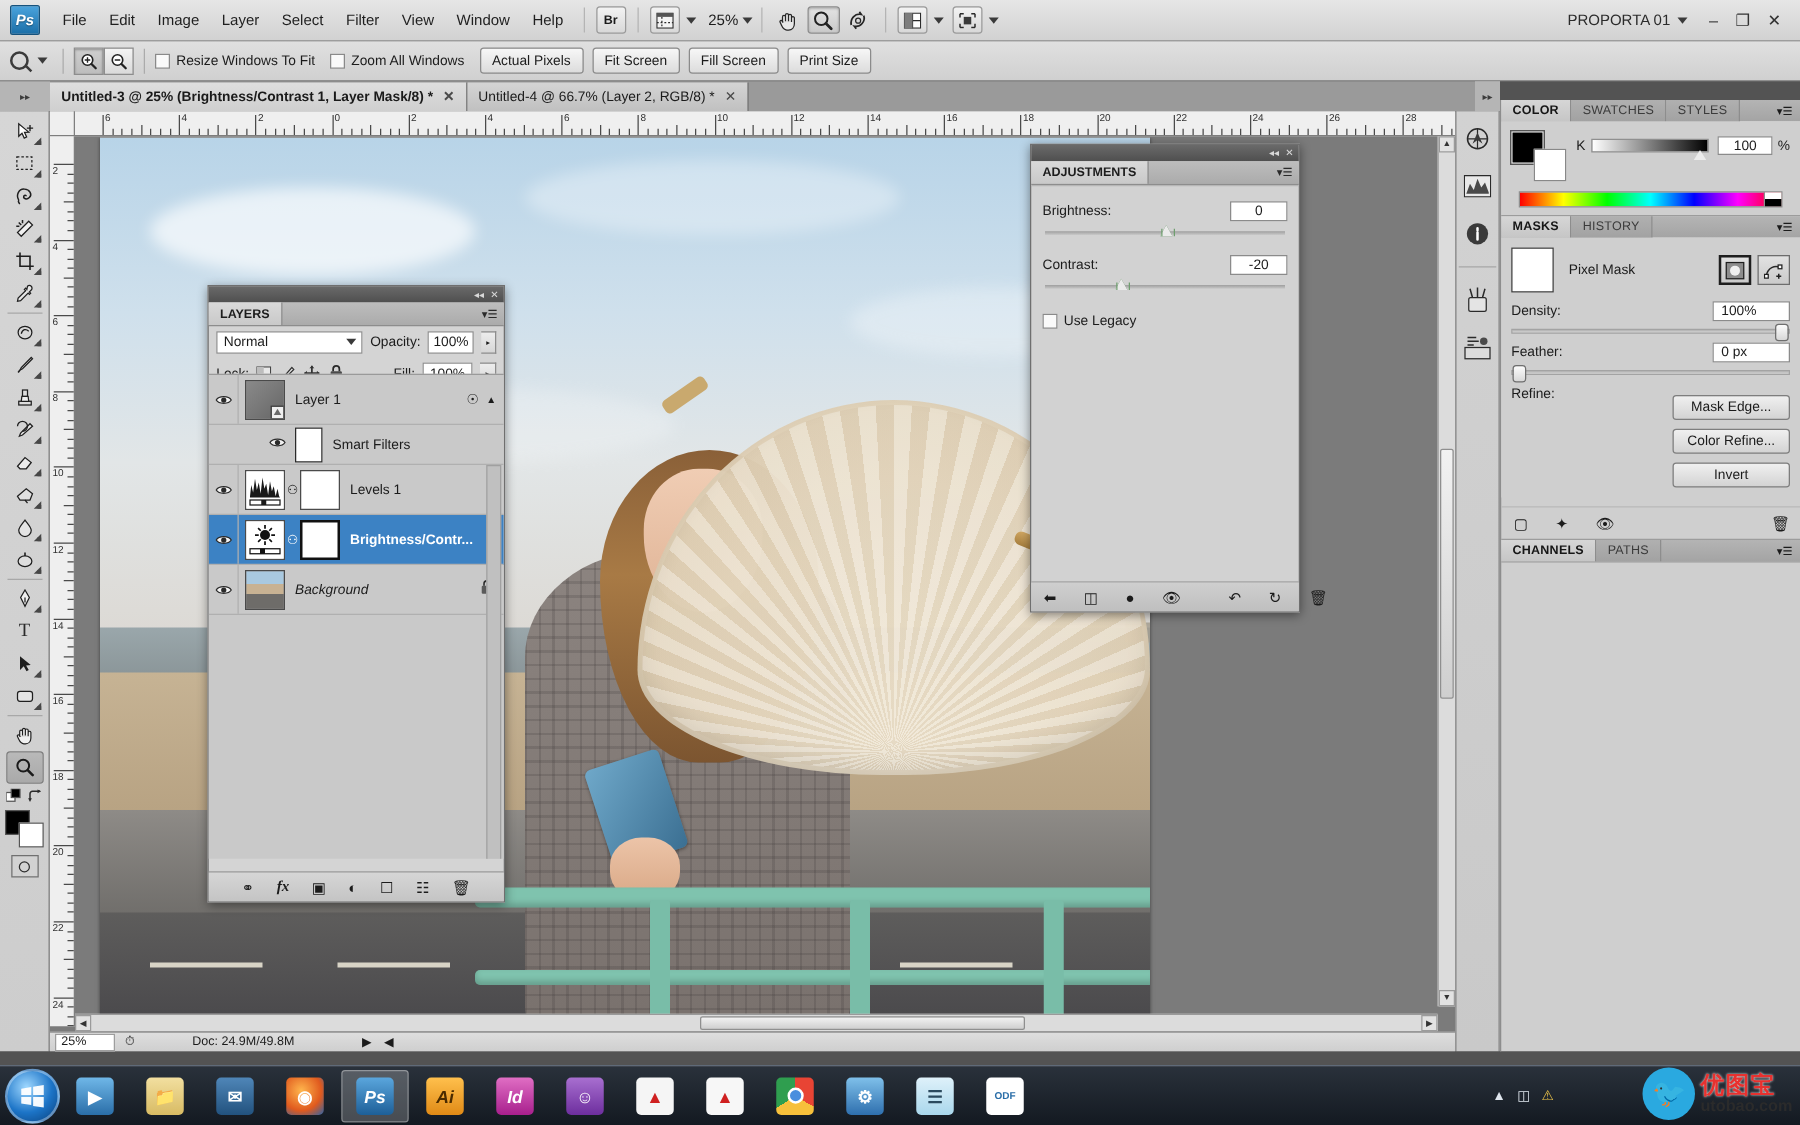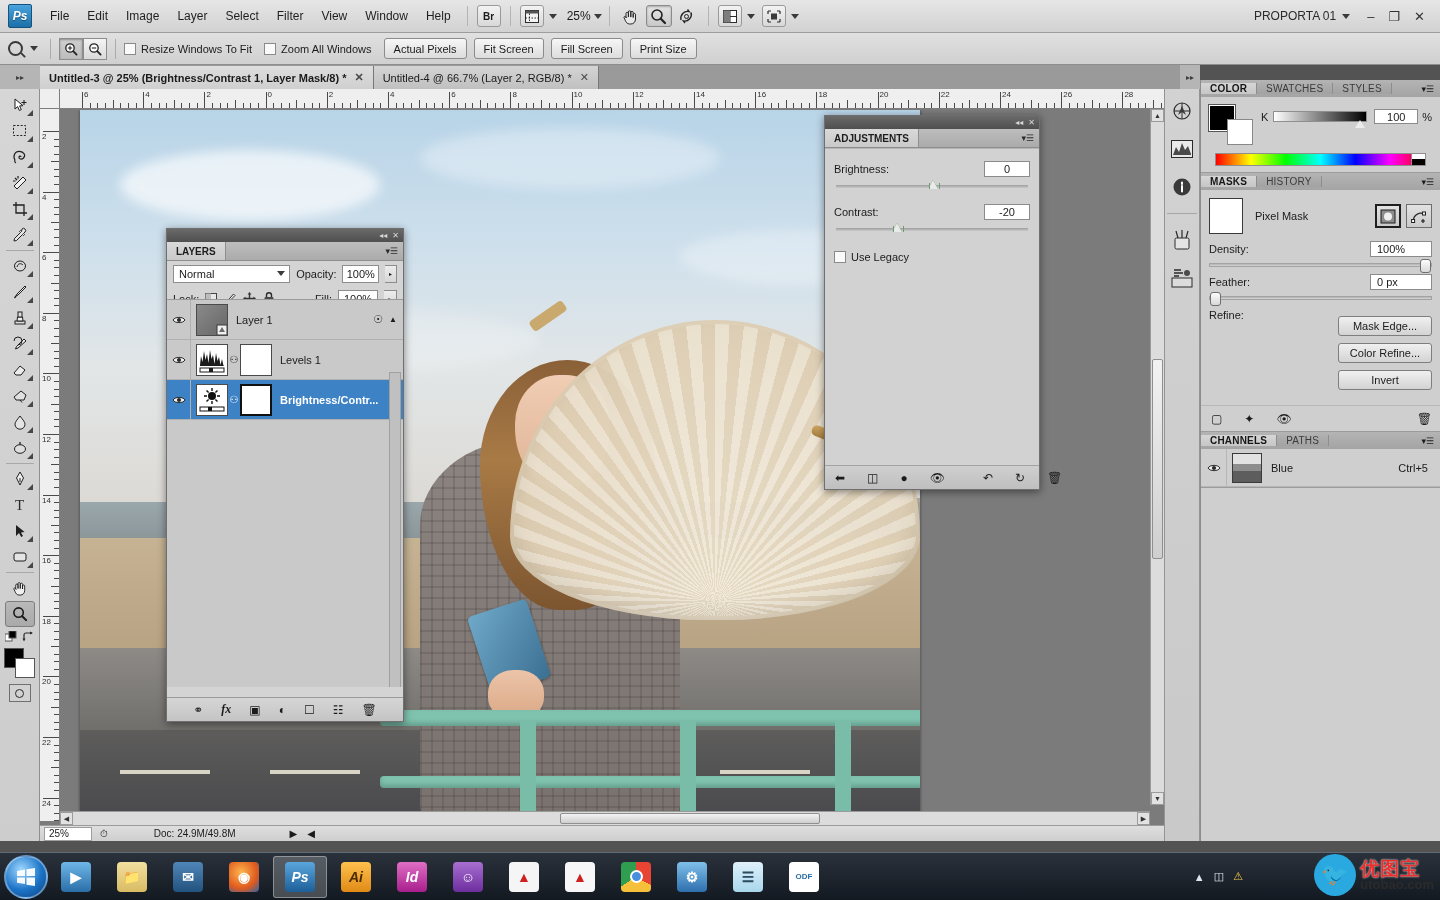--- a/index.html
+++ b/index.html
@@ -273,21 +273,21 @@
   
   .iconrail {
     position:absolute; left:1164px; top:89px; width:36px; height:752px;
     background:linear-gradient(to bottom,#d2d2d2,#c9c9c9); border-left:1px solid #949494; border-right:1px solid #949494;
     display:flex; flex-direction:column; align-items:center; padding-top:10px; gap:14px;
   }
   .rail-ico { width:26px;height:24px; display:flex;align-items:center;justify-content:center; font-size:14px; color:#2e2e2e;}
   .rail-sep { width:30px;height:1px;background:#a6a6a6; }
   .rdock { position:absolute; left:1200px; top:80px; width:240px; height:761px; background:#cfcfcf; border-left:1px solid #8d8d8d; }
   .rpanel { border-bottom:1px solid #9c9c9c; }
-  .rtabs { height:17px; display:flex; background:linear-gradient(to bottom,#b4b4b4,#a4a4a4);align-items:center; }
+  .rtabs { height:17px; display:flex; background:linear-gradient(to bottom,#b4b4b4,#a4a4a4); }
   .rtab { padding:0 9px; display:flex;align-items:center; font-size:10px; font-weight:bold; letter-spacing:.2px;
           background:linear-gradient(to bottom,#d6d6d6,#c6c6c6); border-right:1px solid #8d8d8d; color:#161616;}
   .rtab.inactive { background:linear-gradient(to bottom,#b0b0b0,#a2a2a2); color:#3b3b3b; font-weight:normal; }
   .rmenu { margin-left:auto; padding-right:6px; display:flex;align-items:center;font-size:9px;}
   .rbody { background:#cfcfcf; padding:8px 8px; }
 
   .color-sw { position:relative; width:44px;height:40px; }
   .csw-fg { position:absolute; left:0;top:0;width:26px;height:26px;background:#000;border:1px solid #fff; outline:1px solid #555;}
   .csw-bg { position:absolute; left:18px;top:14px;width:26px;height:26px;background:#fff;border:1px solid #888; }
   .kslider { position:relative; flex:1; margin-left:8px; }
@@ -1042,20 +1042,31 @@
           <svg width="12" height="12" viewBox="0 0 12 12" style="position:absolute;right:-1px;bottom:-1px">
               <rect x="1" y="1" width="10" height="10" fill="#efefef" stroke="#3a3a3a"></rect>
               <path d="M3 8 L6 3 L9 8Z" fill="#6a6a6a"></path>
             </svg>
         </div>
         <span class="layer-name">Layer 1</span>
         <span style="margin-left:auto;margin-right:6px;font-size:11px">☉</span>
         <span style="margin-right:6px;font-size:8px">▲</span>
       </div>
 
+      <div class="sub-row">
+        <div style="width:48px"></div>
+        <span style="font-size:11px">
+          <svg width="14" height="10" viewBox="0 0 14 10">
+              <path d="M1 5 C3 1.5 11 1.5 13 5 C11 8.5 3 8.5 1 5Z" fill="#f2f2f2" stroke="#2a2a2a"></path>
+              <circle cx="7" cy="5" r="2.1" fill="#2a2a2a"></circle>
+            </svg>
+        </span>
+        <div style="width:22px;height:28px;background:#fff;border:1px solid #2b2b2b;margin-left:7px"></div>
+        <span class="layer-name">Smart Filters</span>
+      </div>
 
 
       <div class="layer-row">
         <div class="eye">
           <svg width="14" height="10" viewBox="0 0 14 10">
               <path d="M1 5 C3 1.5 11 1.5 13 5 C11 8.5 3 8.5 1 5Z" fill="#f2f2f2" stroke="#2a2a2a"></path>
               <circle cx="7" cy="5" r="2.1" fill="#2a2a2a"></circle>
             </svg>
         </div>
         <div class="thumb">
@@ -1085,20 +1096,36 @@
               <path d="M15 3 V6 M15 16 V19 M7 11 H10 M20 11 H23 M9.5 5.5 L11.6 7.6 M20.5 5.5 L18.4 7.6 M9.5 16.5 L11.6 14.4 M20.5 16.5 L18.4 14.4" stroke="#111" stroke-width="1.4"></path>
               <rect x="3" y="22" width="24" height="4" fill="#fff" stroke="#111"></rect>
               <rect x="11" y="22" width="4" height="4" fill="#111"></rect>
             </svg>
         </div>
         <span class="link-i">⚇</span>
         <div class="thumb" style="margin-left:0;border:2px solid #111"></div>
         <span class="layer-name bold">Brightness/Contr...</span>
       </div>
 
+      <div class="layer-row">
+        <div class="eye">
+          <svg width="14" height="10" viewBox="0 0 14 10">
+              <path d="M1 5 C3 1.5 11 1.5 13 5 C11 8.5 3 8.5 1 5Z" fill="#f2f2f2" stroke="#2a2a2a"></path>
+              <circle cx="7" cy="5" r="2.1" fill="#2a2a2a"></circle>
+            </svg>
+        </div>
+        <div class="thumb img"></div>
+        <span class="layer-name italic">Background</span>
+        <span style="margin-left:auto;margin-right:8px">
+          <svg width="11" height="12" viewBox="0 0 12 13">
+              <rect x="1.5" y="5" width="9" height="7" rx="1" fill="#5a5a5a"></rect>
+              <path d="M3.5 5 V3.2 a2.5 2.5 0 015 0 V5" fill="none" stroke="#2a2a2a" stroke-width="1.4"></path>
+            </svg>
+        </span>
+      </div>
       <div class="lp-vscroll"></div>
     </div>
 
     <div class="lp-footer">
       <span>⚭</span>
       <span style="font-style:italic;font-family:'Liberation Serif',serif;font-weight:bold">fx</span>
       <span>▣</span>
       <span>◐</span>
       <span>☐</span>
       <span>☷</span>
@@ -1234,31 +1261,20 @@
       </div>
     </div>
 
     <div class="rpanel">
       <div class="rtabs">
         <div class="rtab">CHANNELS</div>
         <div class="rtab inactive">PATHS</div>
         <div class="rmenu">▾☰</div>
       </div>
       <div>
-        <div class="chan-row">
-          <div class="chan-eye">
-              <svg width="14" height="10" viewBox="0 0 14 10">
-                <path d="M1 5 C3 1.5 11 1.5 13 5 C11 8.5 3 8.5 1 5Z" fill="#f2f2f2" stroke="#2a2a2a"></path>
-                <circle cx="7" cy="5" r="2.1" fill="#2a2a2a"></circle>
-              </svg>
-            </div>
-          <div class="chan-thumb" style="background:linear-gradient(to bottom,#e2e2e2 0 35%,#8d8d8d 35% 62%,#5d5d5d 62% 100%)"></div>
-          <span class="chan-name">Blue</span>
-          <span class="chan-key">Ctrl+5</span>
-        </div>
       </div>
     </div>
   </div>
 
   <div class="taskbar">
     <div class="tb-start">
       <svg width="24" height="24" viewBox="0 0 24 24">
           <path d="M3 6 L11 4.6 V11 H3Z M12.5 4.3 L21 3 V11 H12.5Z M3 12.5 H11 V19 L3 17.8Z M12.5 12.5 H21 V21 L12.5 19.7Z" fill="#fff" opacity=".95"></path>
         </svg>
     </div>

